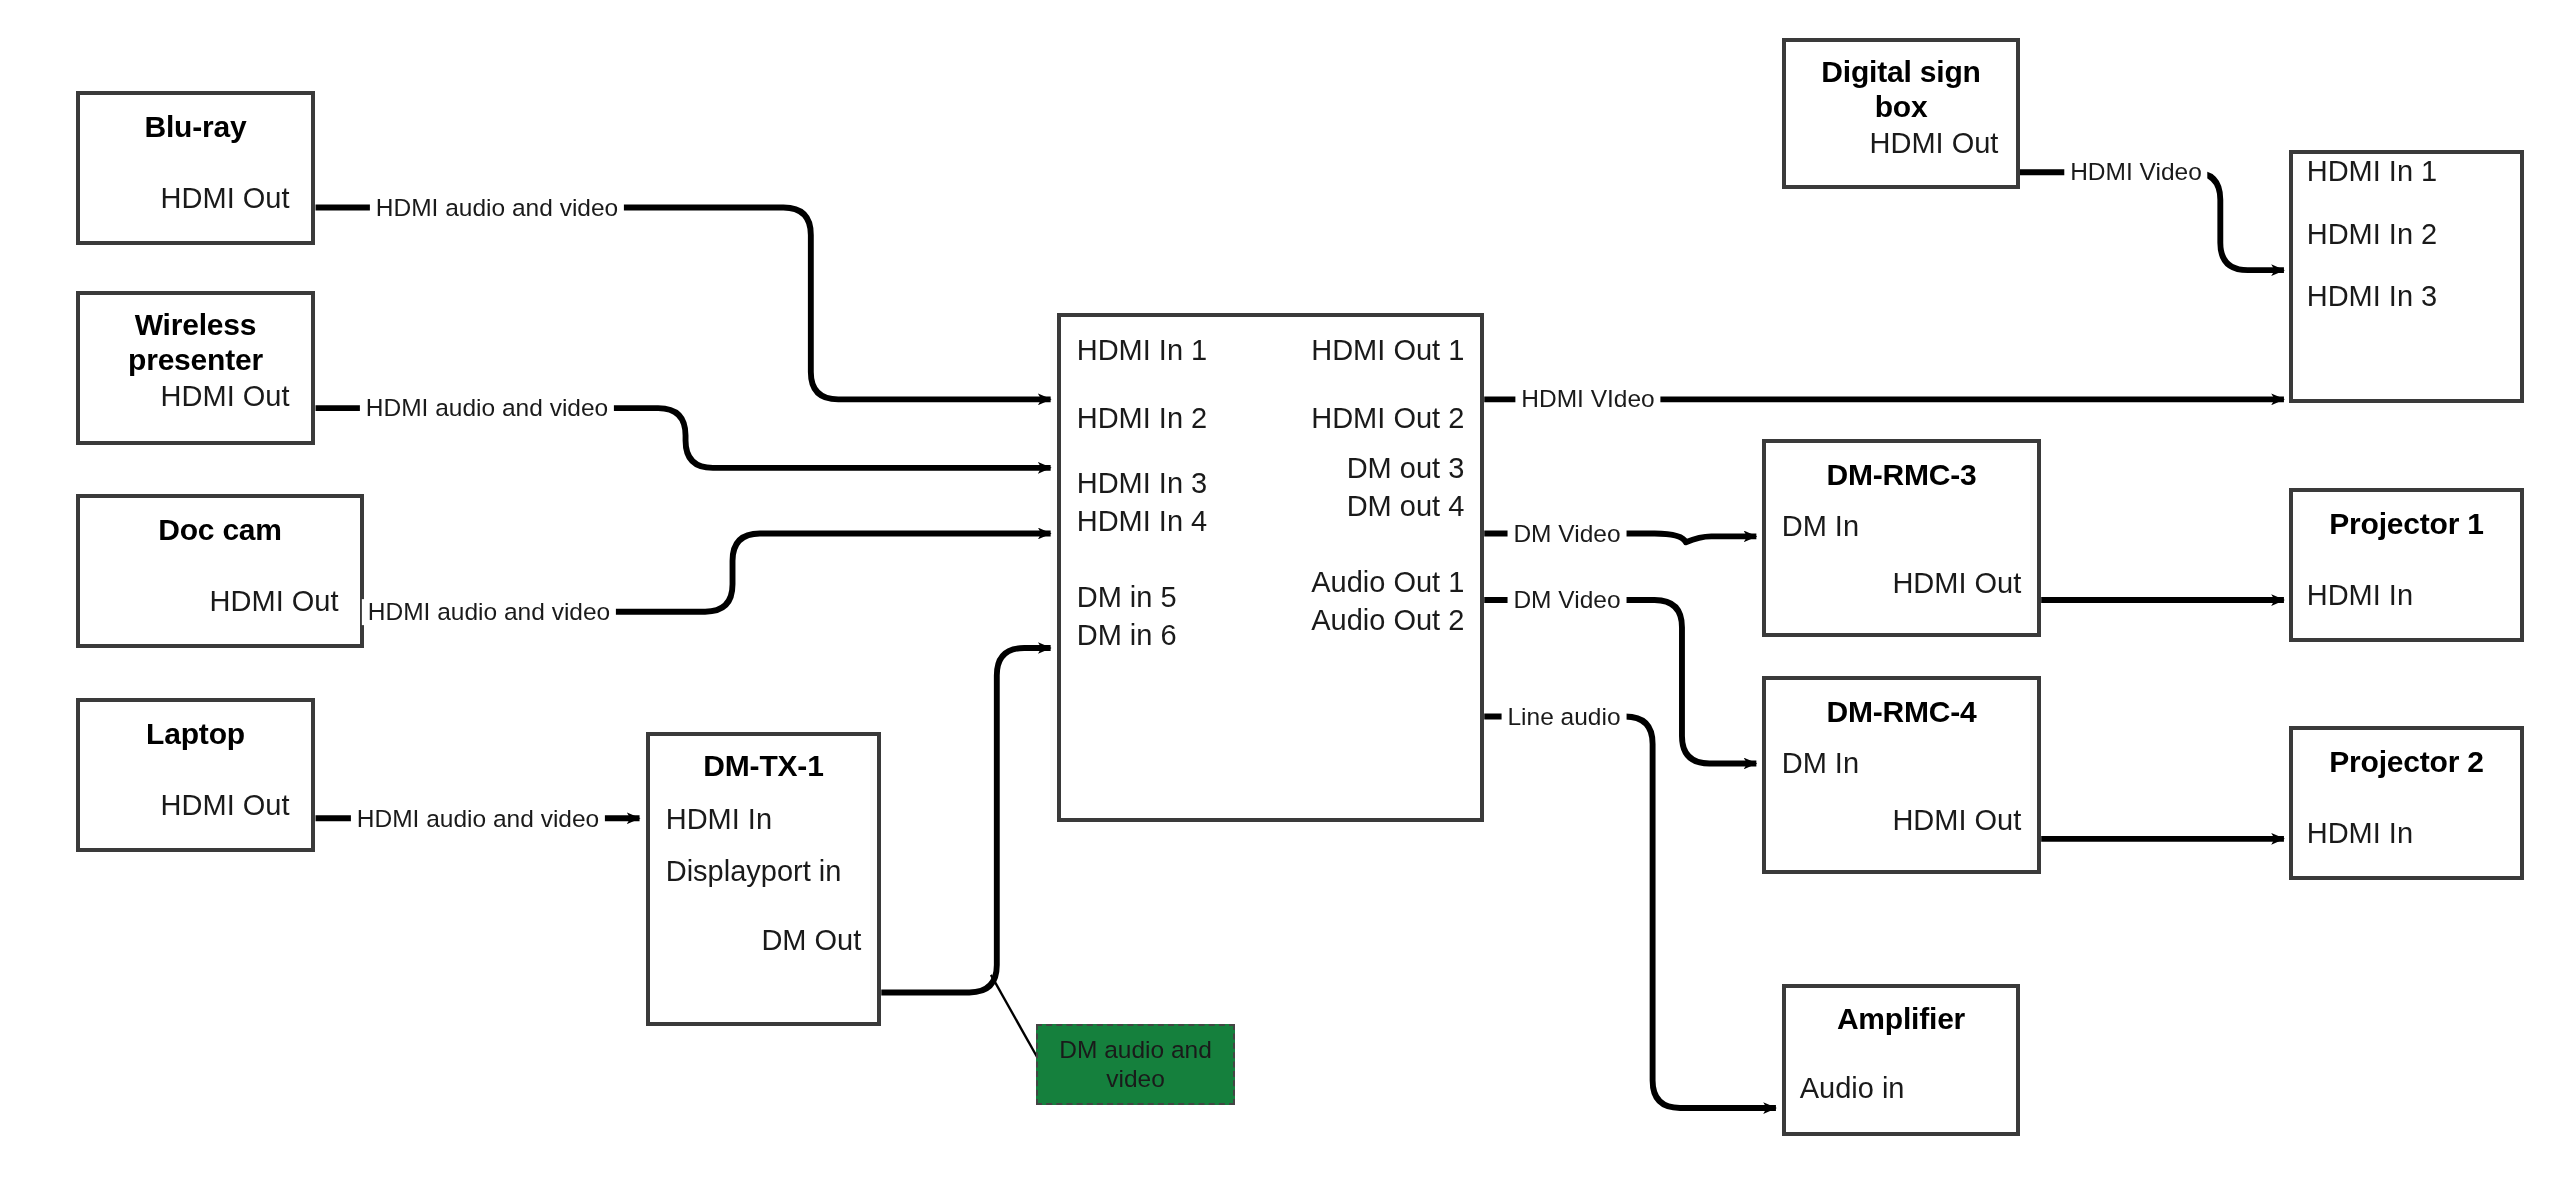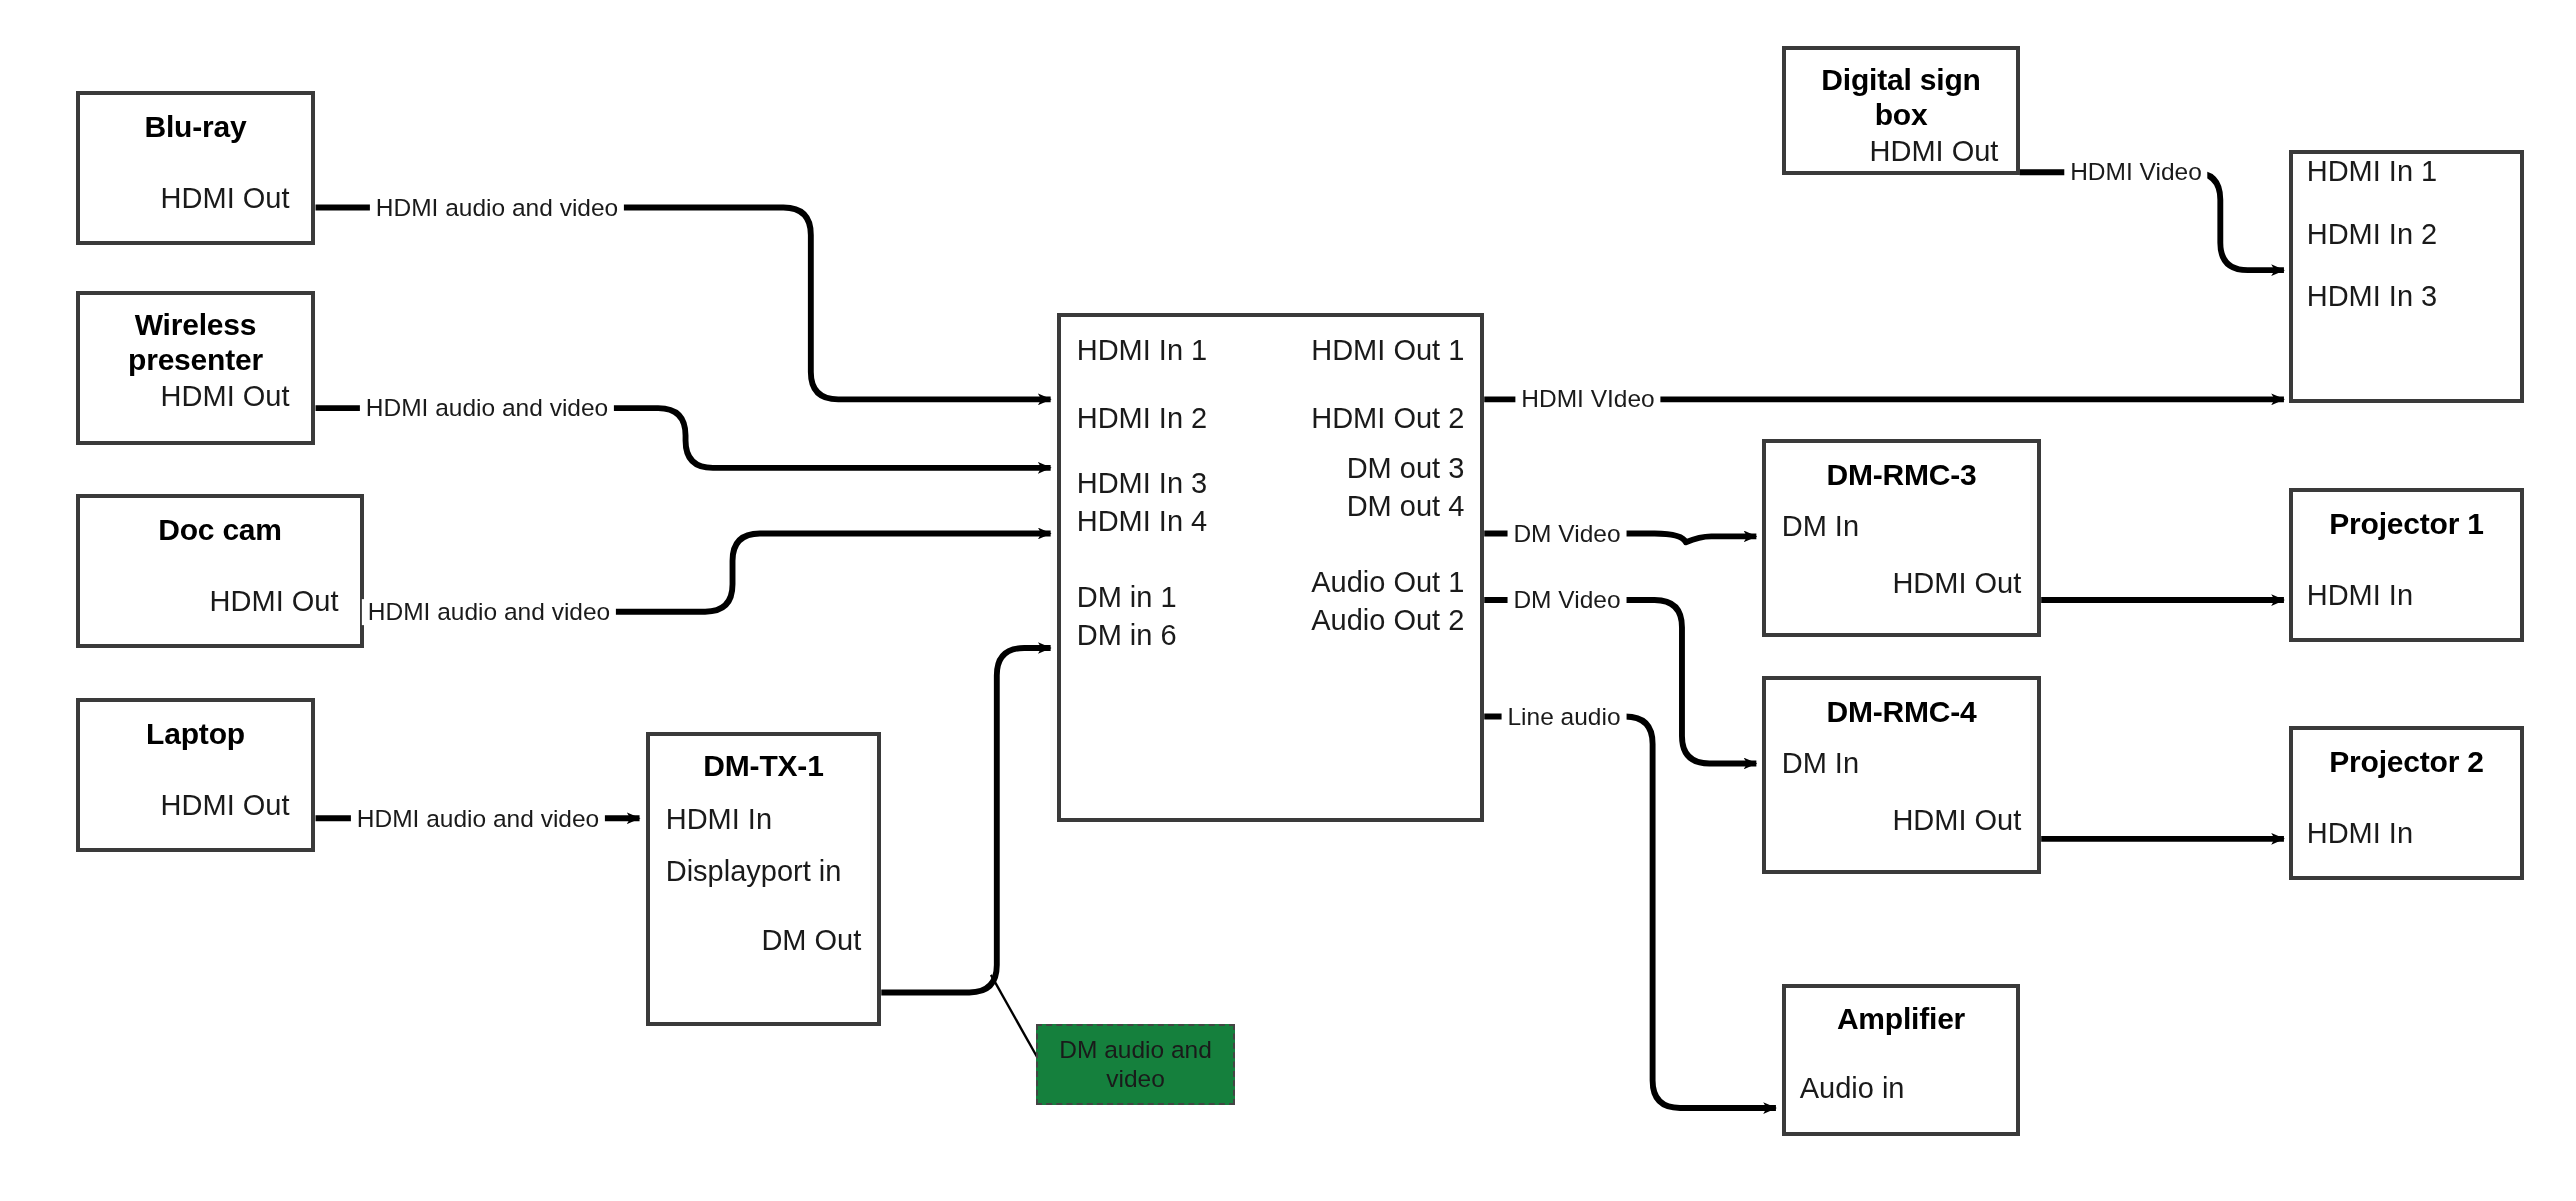--- a/index.html
+++ b/index.html
@@ -156,36 +156,36 @@
   </div>
 
   <div class="node" style="left:1057px; top:313px; width:427px; height:509px;">
     <div style="position:relative; margin-top:17.6px; height:411px;">
 
       <div style="position:absolute; left:15.7px; top:0; width:186px;">
         <div class="port port-left" style="height:38px;">HDMI In 1</div>
         <div class="port port-left" style="height:38px; margin-top:30px;">HDMI In 2</div>
         <div class="port port-left" style="height:38px; margin-top:27.4px;">HDMI In 3</div>
         <div class="port port-left" style="height:38px; margin-top:0px;">HDMI In 4</div>
-        <div class="port port-left" style="height:38px; margin-top:38px;">DM in 1</div>
+        <div class="port port-left" style="height:38px; margin-top:38px;">DM in 5</div>
         <div class="port port-left" style="height:38px; margin-top:0px;">DM in 6</div>
       </div>
 
       <div style="position:absolute; right:15.7px; top:0; width:211px;">
         <div class="port port-right" style="height:38px;">HDMI Out 1</div>
         <div class="port port-right" style="height:38px; margin-top:30px;">HDMI Out 2</div>
         <div class="port port-right" style="height:38px; margin-top:12px;">DM out 3</div>
         <div class="port port-right" style="height:38px; margin-top:0px;">DM out 4</div>
         <div class="port port-right" style="height:38px; margin-top:38px;">Audio Out 1</div>
         <div class="port port-right" style="height:38px; margin-top:0px;">Audio Out 2</div>
       </div>
     </div>
   </div>
 
-  <div class="node" style="left:1782px; top:46px; width:238px; height:129px;">
+  <div class="node" style="left:1782px; top:38px; width:238px; height:151px;">
     <div class="node-title" style="margin-top:11.7px; padding:0 29px;">Digital sign box</div>
     <div class="port port-right" style="margin-top:3.9px; margin-right:17.6px;">HDMI Out</div>
   </div>
 
   <div class="node" style="left:2289px; top:150px; width:235px; height:253px;">
     <div class="port port-left" style="margin-top:2px; margin-left:13.7px;">HDMI In 1</div>
     <div class="port port-left" style="margin-top:31px; margin-left:13.7px;">HDMI In 2</div>
     <div class="port port-left" style="margin-top:30px; margin-left:13.7px;">HDMI In 3</div>
   </div>
 

